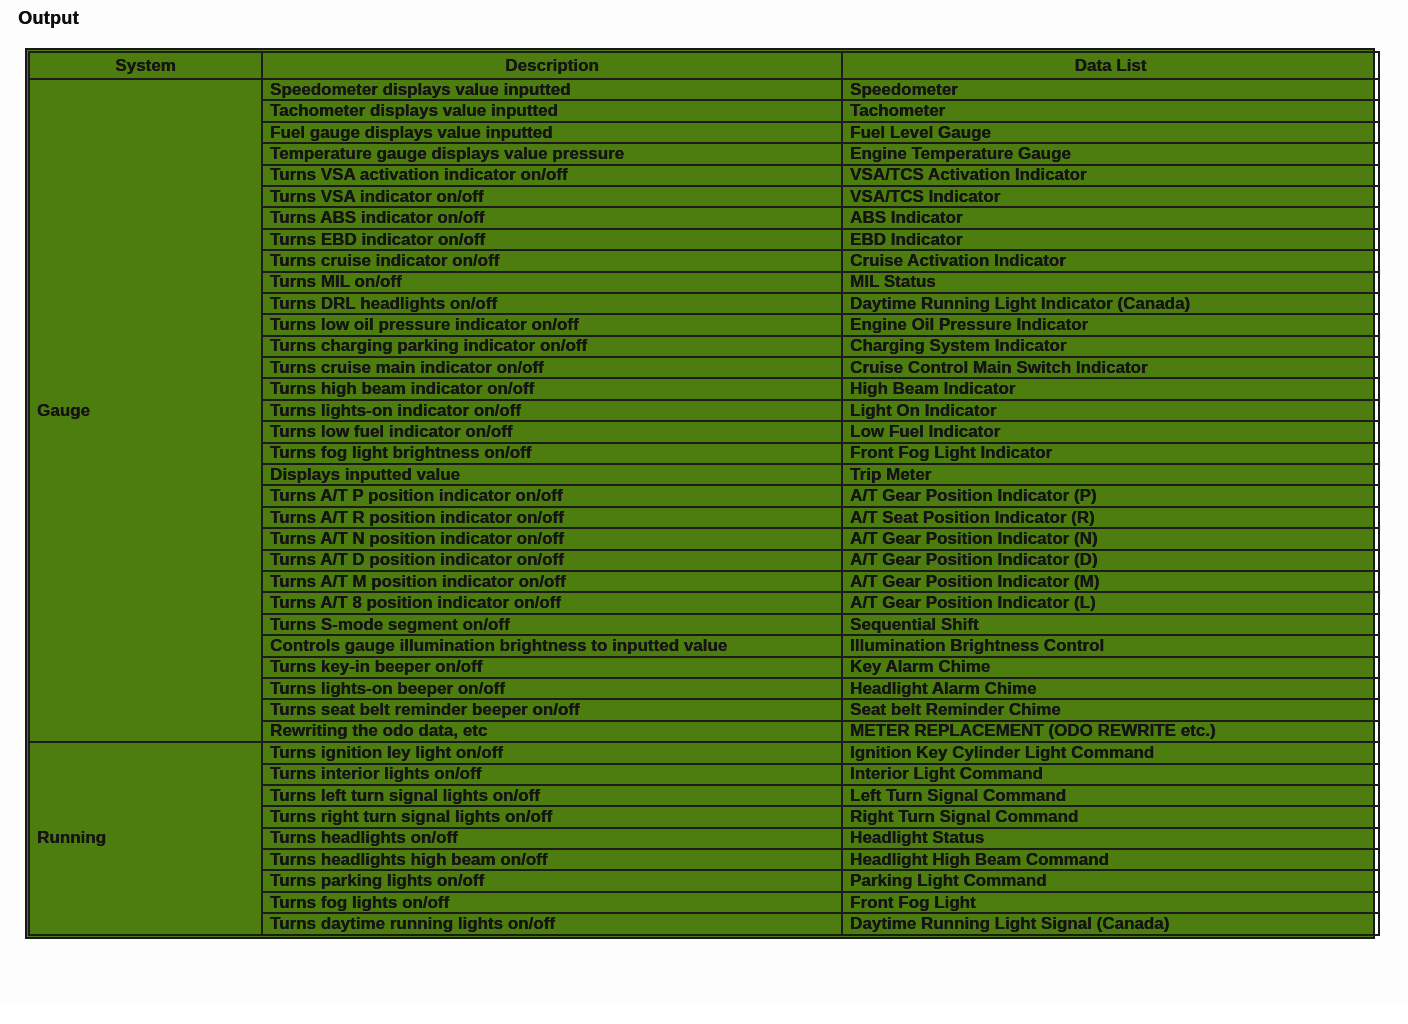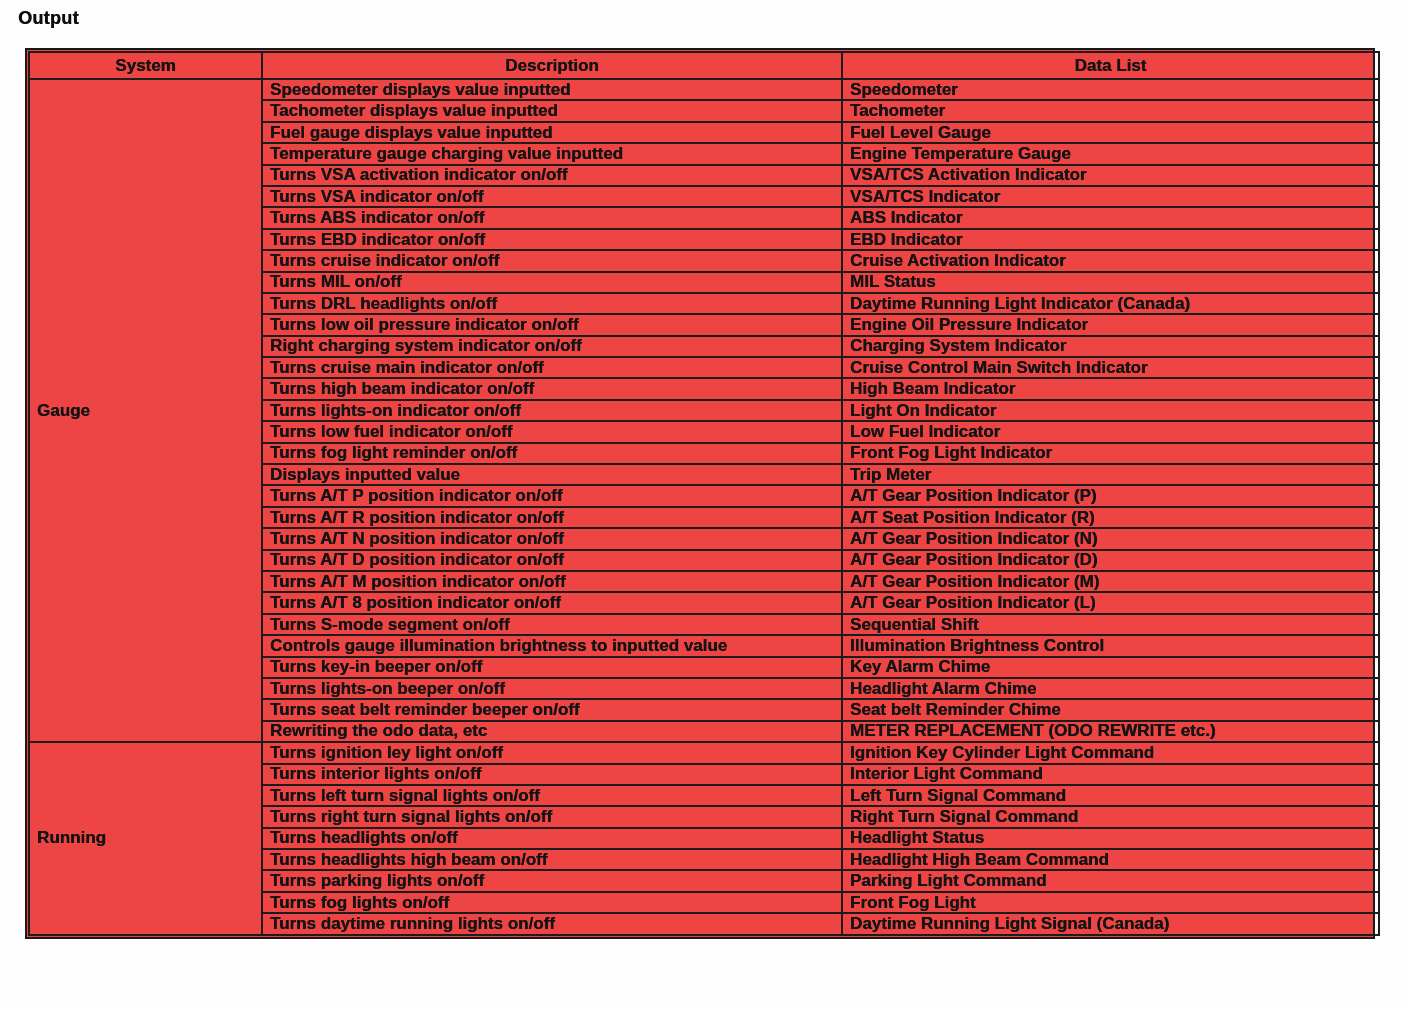--- a/index.html
+++ b/index.html
@@ -24,21 +24,21 @@
     color: #0d0d0d;
     text-shadow: 0.4px 0 0 currentColor;
   }
   
   .table-frame {
     position: absolute;
     left: 25px; top: 48px;
     width: 1350px;
     border: 2px solid #191919;
     padding: 1px;
-    background: #ef4444;
+    background: #4d7c0f;
   }
   table.output-table {
     border-collapse: collapse;
     table-layout: fixed;
     width: 100%;
   }
   table.output-table th,
   table.output-table td {
     border: 2px solid #1c1c1c;
     font-size: 17px;
@@ -97,21 +97,21 @@
           </tr>
           <tr>
             <td class="desc-cell">Tachometer displays value inputted</td>
             <td class="datalist-cell">Tachometer</td>
           </tr>
           <tr>
             <td class="desc-cell">Fuel gauge displays value inputted</td>
             <td class="datalist-cell">Fuel Level Gauge</td>
           </tr>
           <tr>
-            <td class="desc-cell">Temperature gauge charging value inputted</td>
+            <td class="desc-cell">Temperature gauge displays value pressure</td>
             <td class="datalist-cell">Engine Temperature Gauge</td>
           </tr>
           <tr>
             <td class="desc-cell">Turns VSA activation indicator on/off</td>
             <td class="datalist-cell">VSA/TCS Activation Indicator</td>
           </tr>
           <tr>
             <td class="desc-cell">Turns VSA indicator on/off</td>
             <td class="datalist-cell">VSA/TCS Indicator</td>
           </tr>
@@ -133,41 +133,41 @@
           </tr>
           <tr>
             <td class="desc-cell">Turns DRL headlights on/off</td>
             <td class="datalist-cell">Daytime Running Light Indicator (Canada)</td>
           </tr>
           <tr>
             <td class="desc-cell">Turns low oil pressure indicator on/off</td>
             <td class="datalist-cell">Engine Oil Pressure Indicator</td>
           </tr>
           <tr>
-            <td class="desc-cell">Right charging system indicator on/off</td>
+            <td class="desc-cell">Turns charging parking indicator on/off</td>
             <td class="datalist-cell">Charging System Indicator</td>
           </tr>
           <tr>
             <td class="desc-cell">Turns cruise main indicator on/off</td>
             <td class="datalist-cell">Cruise Control Main Switch Indicator</td>
           </tr>
           <tr>
             <td class="desc-cell">Turns high beam indicator on/off</td>
             <td class="datalist-cell">High Beam Indicator</td>
           </tr>
           <tr>
             <td class="desc-cell">Turns lights-on indicator on/off</td>
             <td class="datalist-cell">Light On Indicator</td>
           </tr>
           <tr>
             <td class="desc-cell">Turns low fuel indicator on/off</td>
             <td class="datalist-cell">Low Fuel Indicator</td>
           </tr>
           <tr>
-            <td class="desc-cell">Turns fog light reminder on/off</td>
+            <td class="desc-cell">Turns fog light brightness on/off</td>
             <td class="datalist-cell">Front Fog Light Indicator</td>
           </tr>
           <tr>
             <td class="desc-cell">Displays inputted value</td>
             <td class="datalist-cell">Trip Meter</td>
           </tr>
           <tr>
             <td class="desc-cell">Turns A/T P position indicator on/off</td>
             <td class="datalist-cell">A/T Gear Position Indicator (P)</td>
           </tr>

